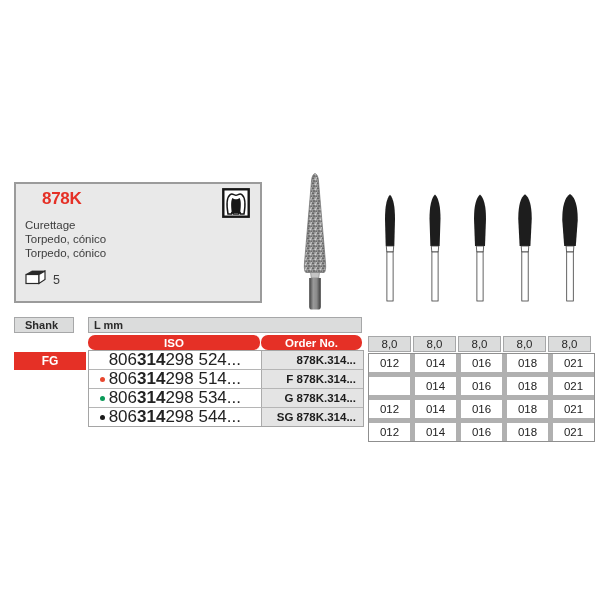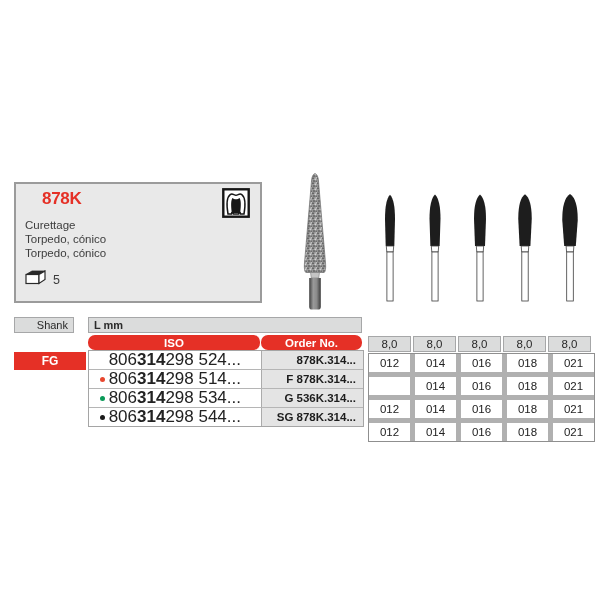--- a/index.html
+++ b/index.html
@@ -19,21 +19,21 @@
 
   
   .main-bur{position:absolute;left:297px;top:172px;margin:0;}
   .bur{position:absolute;top:192px;margin:0;}
   .bur-0{left:380px;} .bur-1{left:425px;} .bur-2{left:470px;} .bur-3{left:515px;} .bur-4{left:560px;}
 
   
   .gbox{position:absolute;background:#dbdcdc;border:1px solid #a6a7a8;box-sizing:border-box;
         font-size:11px;color:#2a2a2a;display:flex;align-items:center;}
   .shank-h{left:14px;top:317px;width:60px;height:16px;justify-content:flex-end;
-           padding-right:5px;font-weight:normal;}
+           padding-right:15px;font-weight:bold;}
   .lmm-h{left:88px;top:317px;width:274px;height:16px;padding-left:5px;font-weight:bold;}
   .lval{top:336px;width:43px;height:16px;justify-content:center;font-size:11.5px;}
   .lval-0{left:368px;} .lval-1{left:413px;} .lval-2{left:458px;} .lval-3{left:503px;} .lval-4{left:548px;}
 
   
   .red-head{position:absolute;left:88px;top:335px;width:274px;height:15px;display:flex;}
   .red-cell{background:#e53026;color:#fff;font-weight:bold;font-size:11.5px;
             display:flex;align-items:center;justify-content:center;border-radius:7px;}
   .red-iso{width:172px;border-right:1px solid #fff;}
   .red-ord{flex:1;}
@@ -190,21 +190,21 @@
       </div>
       <div class="ord-cell">F 878K.314...</div>
     </div>
     <div class="lrow">
       <div class="iso-cell">
         <span class="dot" style="background-color: rgb(10, 154, 88);"></span>
         <span>806 </span>
           <b>314</b>
           <span> 298 534...</span>
       </div>
-      <div class="ord-cell">G 536K.314...</div>
+      <div class="ord-cell">G 878K.314...</div>
     </div>
     <div class="lrow">
       <div class="iso-cell">
         <span class="dot" style="background-color: rgb(26, 26, 26);"></span>
         <span>806 </span>
           <b>314</b>
           <span> 298 544...</span>
       </div>
       <div class="ord-cell">SG 878K.314...</div>
     </div>

